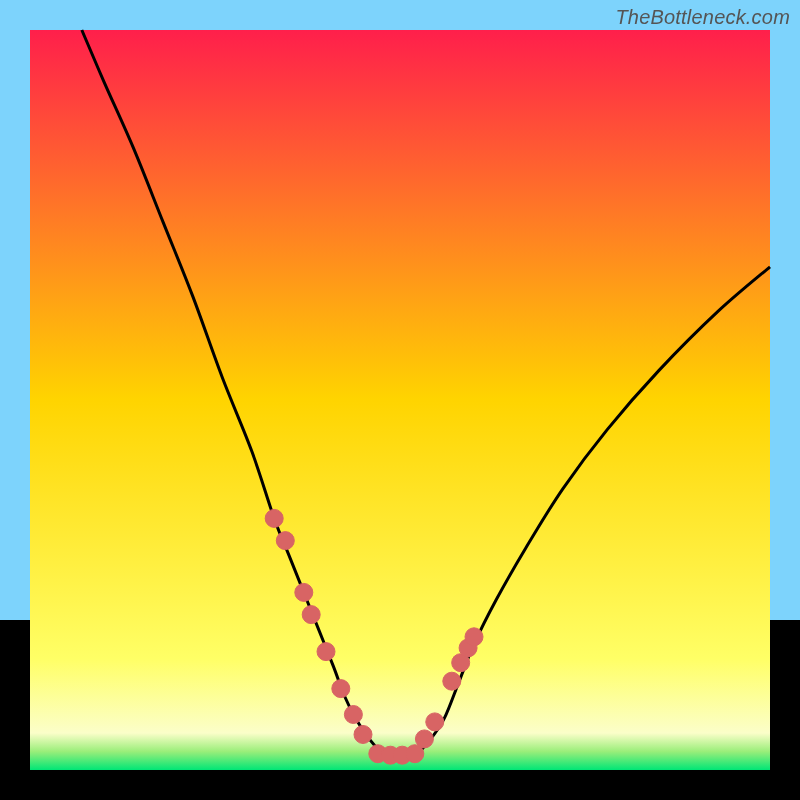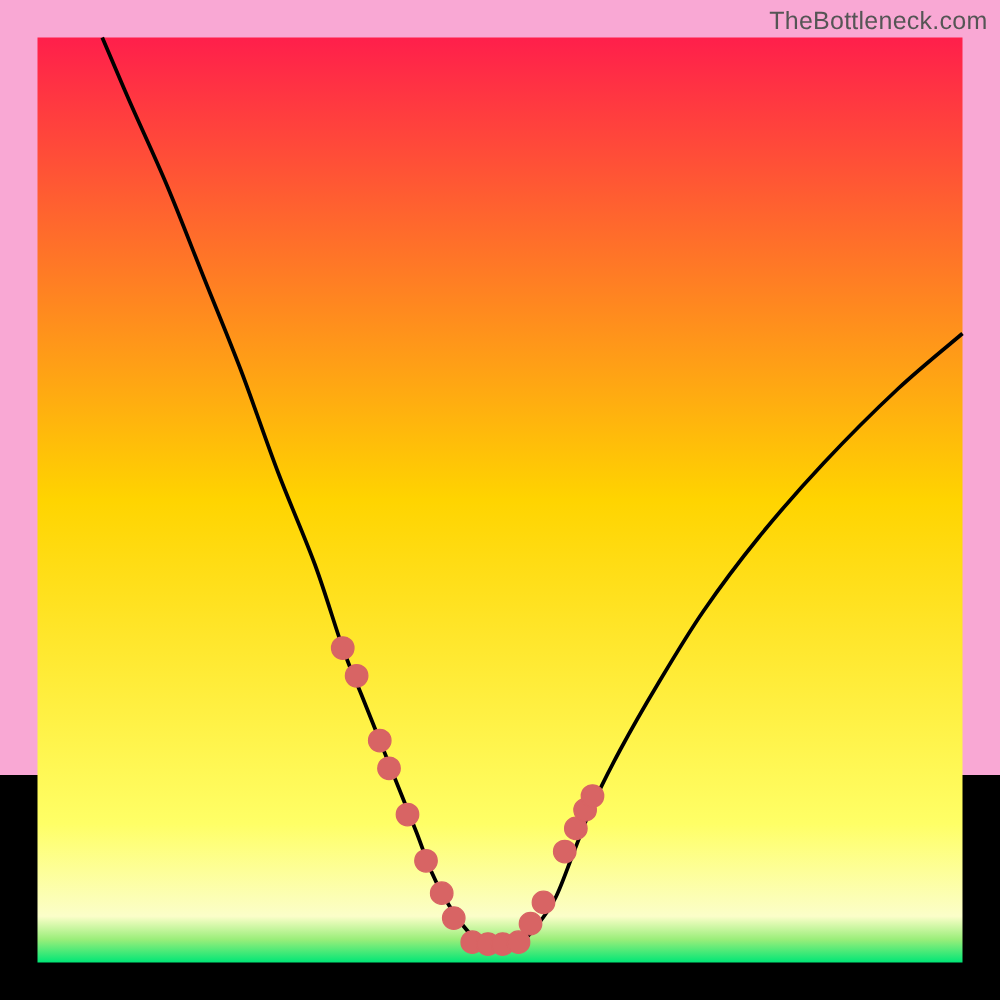--- a/index.html
+++ b/index.html
@@ -8,21 +8,22 @@
     width: 800px;
     height: 800px;
     overflow: hidden;
     background: #000;
     font-family: Arial, Helvetica, sans-serif;
   }
   .stage {
     position: relative;
     width: 800px;
     height: 620px;
-    background: #f9a8d4;
+    background: #7dd3fc;
+    font-style: italic;
   }
   .watermark {
     position: absolute;
     top: 6px;
     right: 10px;
     color: #555;
     font-size: 20px;
     font-weight: 500;
     letter-spacing: 0.2px;
     z-index: 4;

